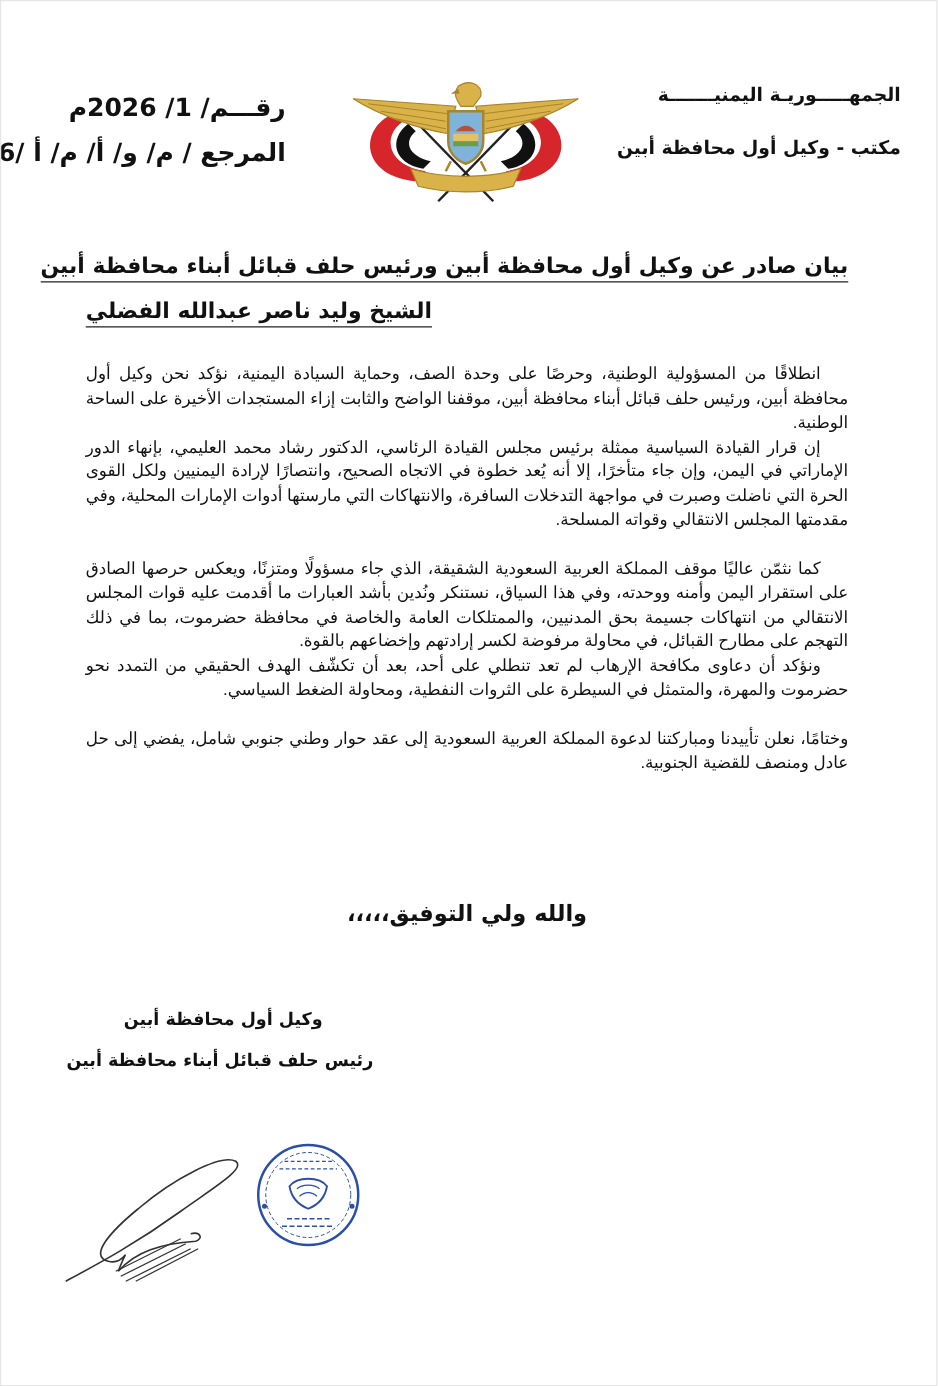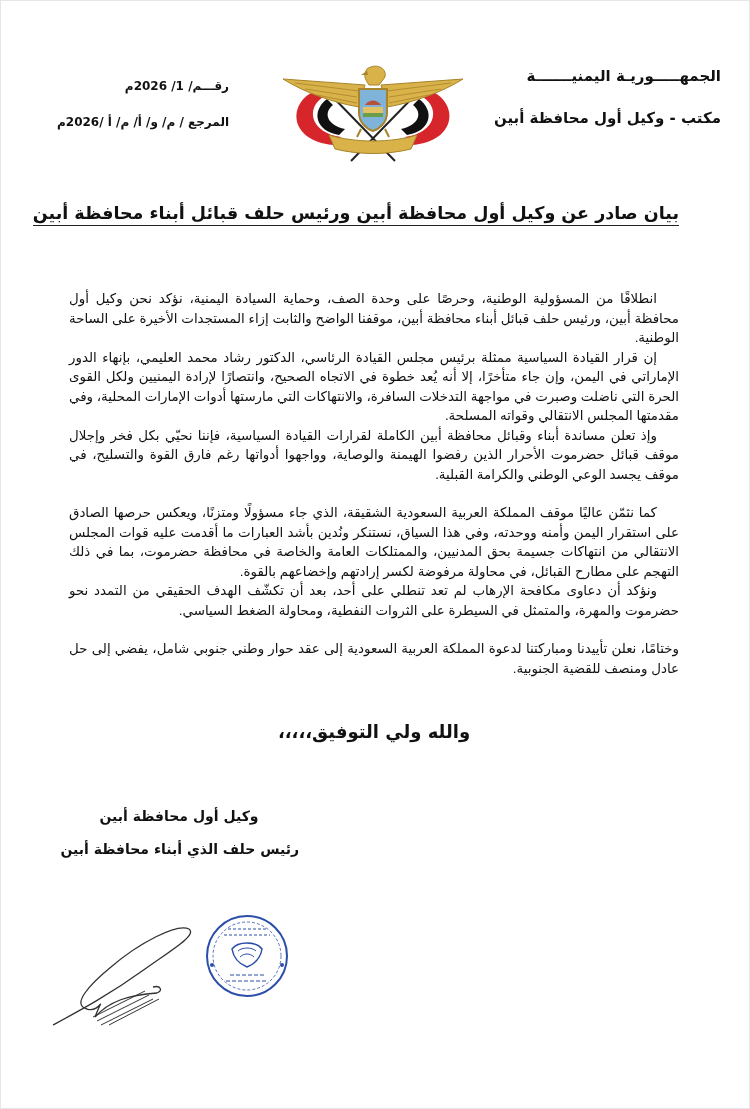--- a/index.html
+++ b/index.html
@@ -18,21 +18,21 @@
     text-align: right; direction: rtl;
     font-family: "DejaVu Sans", sans-serif; font-weight: bold;
   }
   .hdr-right div { font-size: 15px; line-height: 22px; margin-bottom: 20px; white-space: nowrap; }
   .hdr-right div:last-child { margin-bottom: 0; margin-top: 11px; }
 
   .hdr-left {
     position: absolute; top: 75px; left: 30px; width: 200px;
     text-align: right; direction: rtl; font-weight: bold;
   }
-  .hdr-left div { font-size: 12px; line-height: 20px; margin-bottom: 16px; white-space: nowrap; }
+  .hdr-left div { font-size: 20px; line-height: 20px; margin-bottom: 16px; white-space: nowrap; }
 
   .emblem { position: absolute; top: 62px; left: 276px; width: 196px; height: 104px; }
 
   
   .title {
     position: absolute; left: 70px; right: 70px; text-align: left;
     font-weight: bold; font-size: 17.5px; line-height: 24px;
     white-space: nowrap;
   }
   .title span { border-bottom: 1.5px solid #222; padding-bottom: 2px; }
@@ -104,35 +104,37 @@
   </svg>
 
   <div class="hdr-left">
     <div>رقـــم/ 1/ 2026م</div>
     <div>المرجع / م/ و/ أ/ م/ أ /2026م</div>
   </div>
 
   <div class="title title-1">
     <span>بيان صادر عن وكيل أول محافظة أبين ورئيس حلف قبائل أبناء محافظة أبين</span>
   </div>
+  <div class="title title-2">
+    <span>الشيخ وليد ناصر عبدالله الفضلي</span>
+  </div>
 
   <div class="body-text">
     <p>انطلاقًا من المسؤولية الوطنية، وحرصًا على وحدة الصف، وحماية السيادة اليمنية، نؤكد نحن وكيل أول محافظة أبين، ورئيس حلف قبائل أبناء محافظة أبين، موقفنا الواضح والثابت إزاء المستجدات الأخيرة على الساحة الوطنية.</p>
     <p>إن قرار القيادة السياسية ممثلة برئيس مجلس القيادة الرئاسي، الدكتور رشاد محمد العليمي، بإنهاء الدور الإماراتي في اليمن، وإن جاء متأخرًا، إلا أنه يُعد خطوة في الاتجاه الصحيح، وانتصارًا لإرادة اليمنيين ولكل القوى الحرة التي ناضلت وصبرت في مواجهة التدخلات السافرة، والانتهاكات التي مارستها أدوات الإمارات المحلية، وفي مقدمتها المجلس الانتقالي وقواته المسلحة.</p>
-    <p>وإذ تعلن مساندة أبناء وقبائل محافظة أبين الكاملة لقرارات القيادة السياسية، فإننا نحيّي بكل فخر وإجلال موقف قبائل حضرموت الأحرار الذين رفضوا الهيمنة والوصاية، وواجهوا أدواتها رغم فارق القوة والتسليح، في موقف يجسد الوعي الوطني والكرامة القبلية.</p>
     <p class="gap">كما نثمّن عاليًا موقف المملكة العربية السعودية الشقيقة، الذي جاء مسؤولًا ومتزنًا، ويعكس حرصها الصادق على استقرار اليمن وأمنه ووحدته، وفي هذا السياق، نستنكر ونُدين بأشد العبارات ما أقدمت عليه قوات المجلس الانتقالي من انتهاكات جسيمة بحق المدنيين، والممتلكات العامة والخاصة في محافظة حضرموت، بما في ذلك التهجم على مطارح القبائل، في محاولة مرفوضة لكسر إرادتهم وإخضاعهم بالقوة.</p>
     <p>ونؤكد أن دعاوى مكافحة الإرهاب لم تعد تنطلي على أحد، بعد أن تكشّف الهدف الحقيقي من التمدد نحو حضرموت والمهرة، والمتمثل في السيطرة على الثروات النفطية، ومحاولة الضغط السياسي.</p>
     <p class="gap" style="text-indent:0">وختامًا، نعلن تأييدنا ومباركتنا لدعوة المملكة العربية السعودية إلى عقد حوار وطني جنوبي شامل، يفضي إلى حل عادل ومنصف للقضية الجنوبية.</p>
   </div>
 
   <div class="closing">والله ولي التوفيق،،،،،</div>
 
   <div class="sig-block">
     <div class="c">وكيل أول محافظة أبين</div>
-    <div>رئيس حلف الذي أبناء محافظة أبين</div>
+    <div>رئيس حلف قبائل أبناء محافظة أبين</div>
   </div>
 
   <svg class="signature" viewBox="0 0 160 110">
     <path d="M4 104 C 30 90, 60 74, 96 48 C 124 28, 148 14, 140 8 C 128 2, 90 22, 62 46 C 40 64, 22 84, 38 88 C 52 92, 56 70, 46 96 C 60 80, 80 74, 108 72 C 114 70, 112 64, 104 66" fill="none" stroke="#333" stroke-width="1.3"></path>
     <path d="M44 96 L 96 70 M 48 100 L 100 74 M 52 104 L 104 78 M 60 104 L 110 78" stroke="#333" stroke-width="1" fill="none"></path>
   </svg>
 
   <svg class="stamp" viewBox="0 0 86 86">
     <circle cx="43" cy="43" r="40" fill="none" stroke="#2b4fa8" stroke-width="2"></circle>
     <circle cx="43" cy="43" r="34" fill="none" stroke="#2b4fa8" stroke-width="0.8" stroke-dasharray="3 2"></circle>

